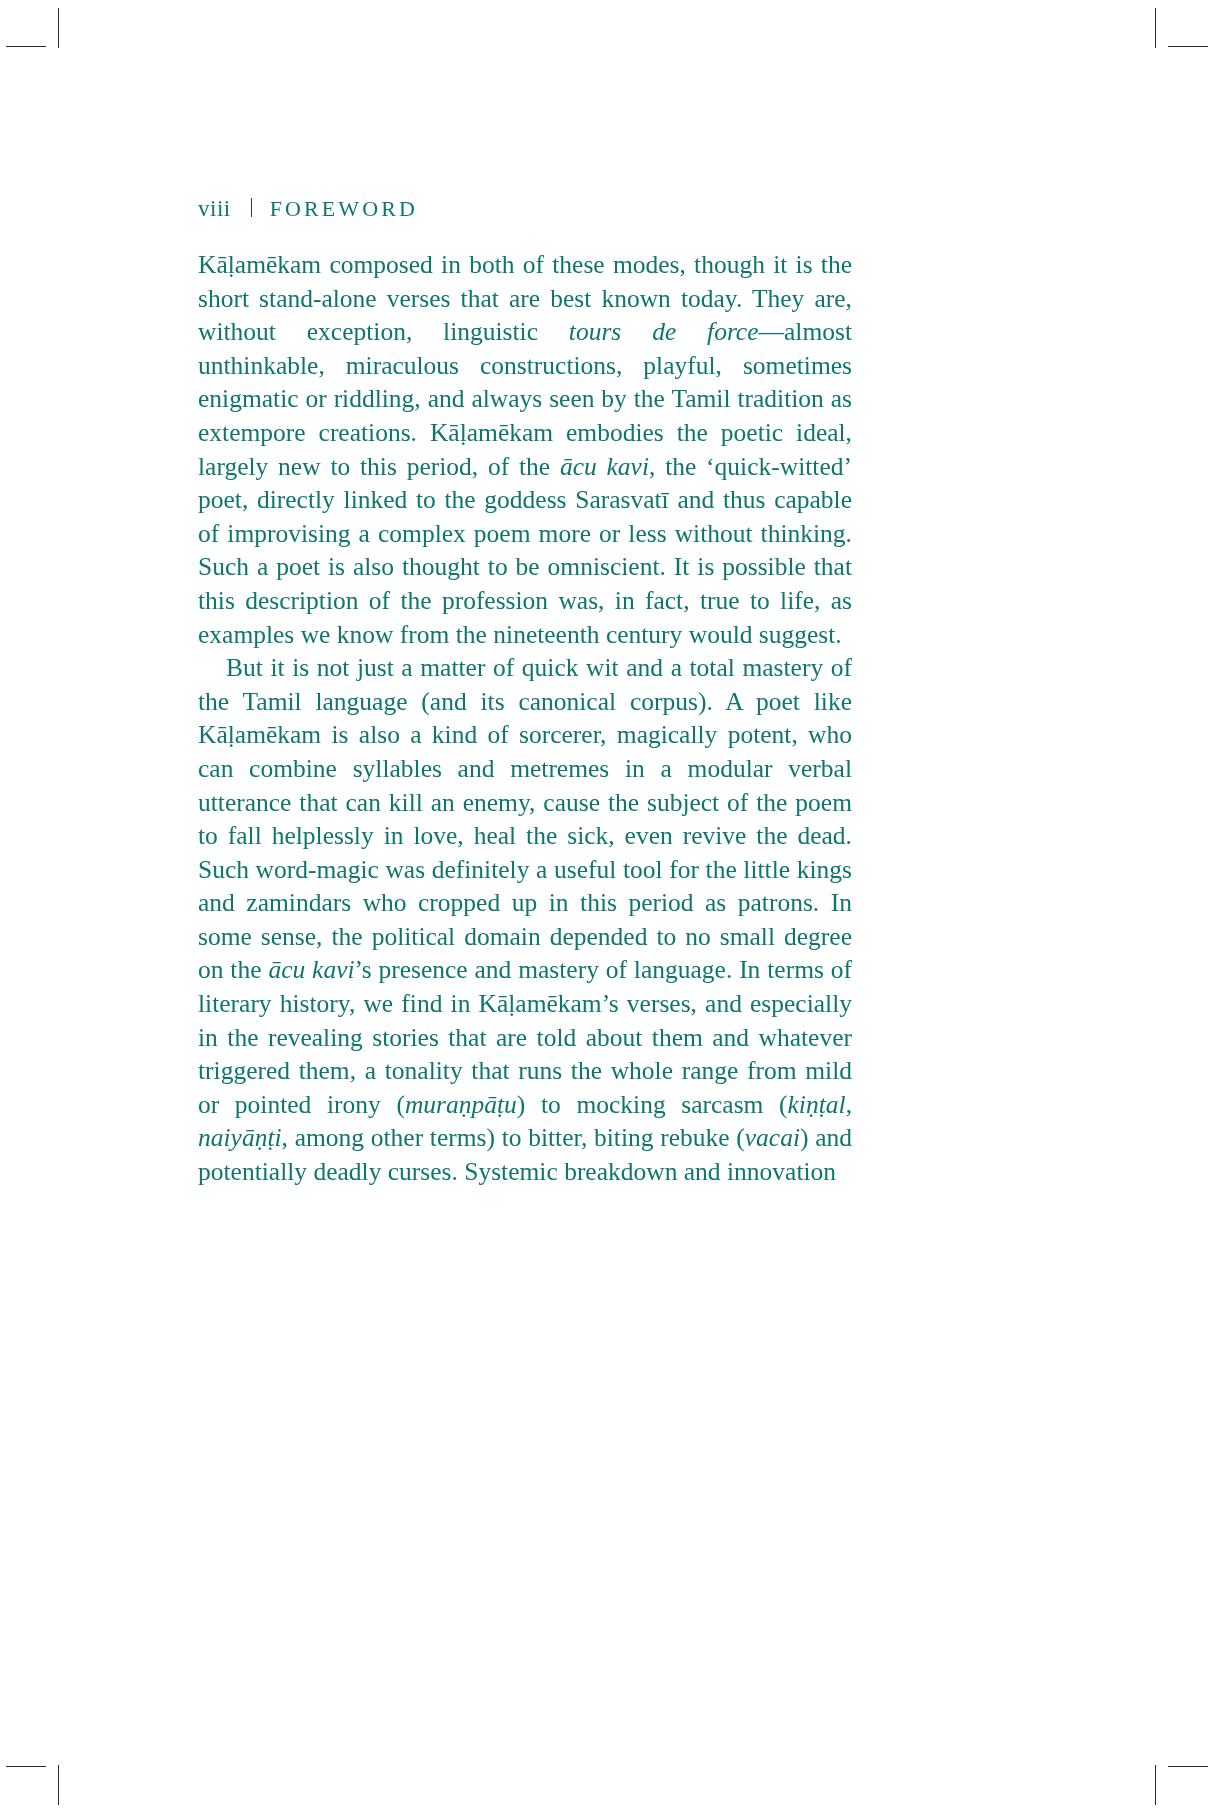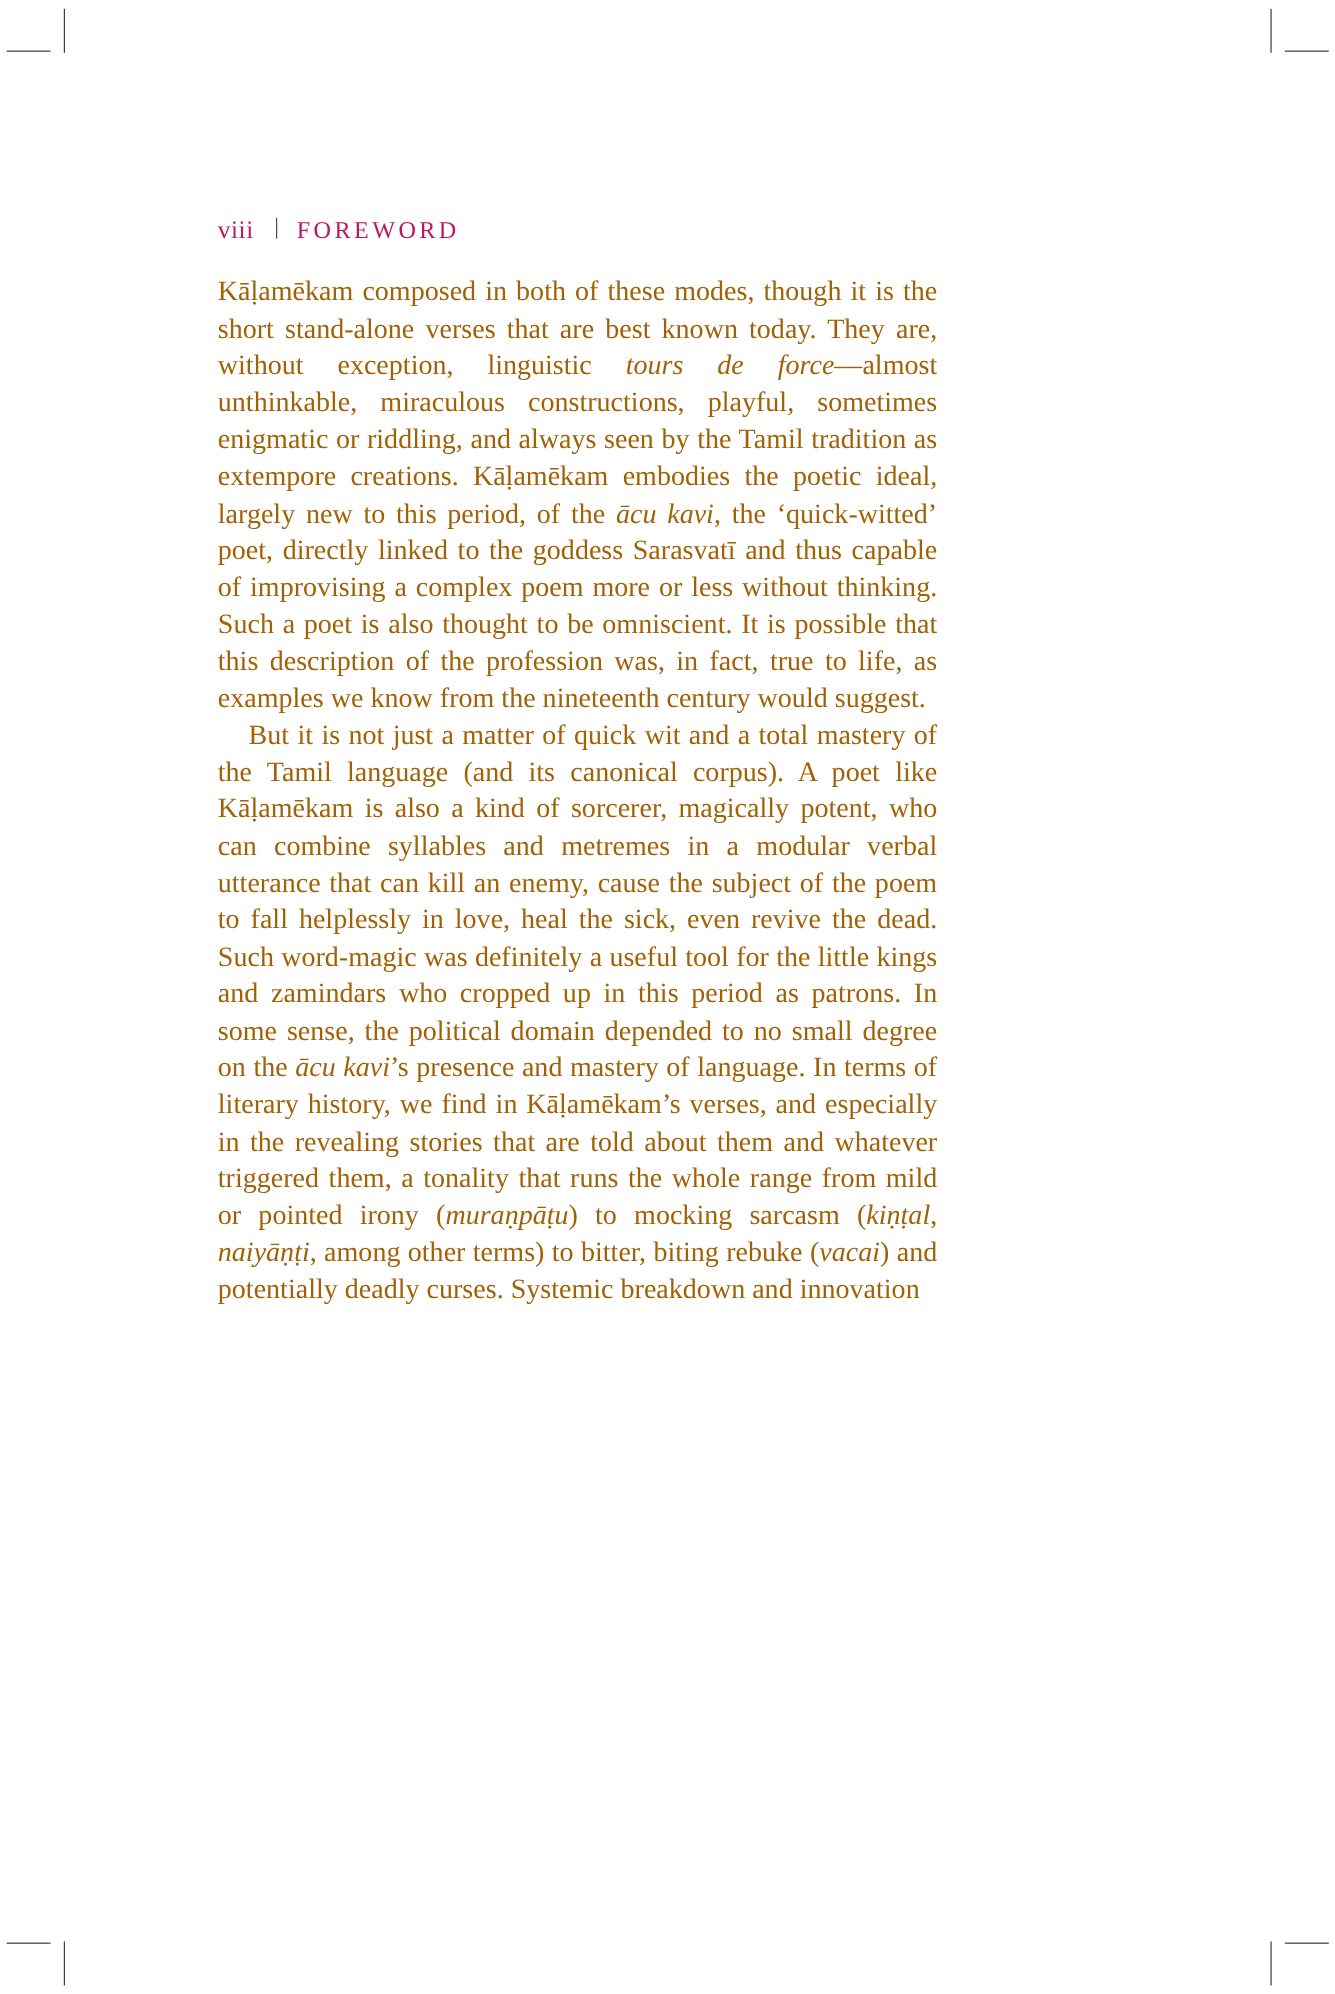--- a/index.html
+++ b/index.html
@@ -53,21 +53,21 @@
     position: absolute;
     left: 198px;
     top: 196px;
     width: 654px;
   }
 
   .running-head {
     display: flex;
     align-items: flex-start;
     font-size: 23px;
-    color: #be185d;
+    color: #0f766e;
     margin-bottom: 26px;
     white-space: nowrap;
   }
   .folio {
     font-size: 23px;
     letter-spacing: 0.5px;
   }
   .rh-rule {
     display: inline-block;
     width: 1px;
@@ -84,21 +84,21 @@
   }
 
   .body-text p {
     margin: 0;
     font-size: 25.5px;
     line-height: 33.6px;
     text-align: justify;
     text-justify: inter-word;
     -webkit-hyphens: none;
     hyphens: none;
-    color: #a16207;
+    color: #0f766e;
   }
   .body-text p.indented {
     text-indent: 28px;
   }
   .body-text i {
     font-style: italic;
   }
 </style>
 </head>
 <body>

